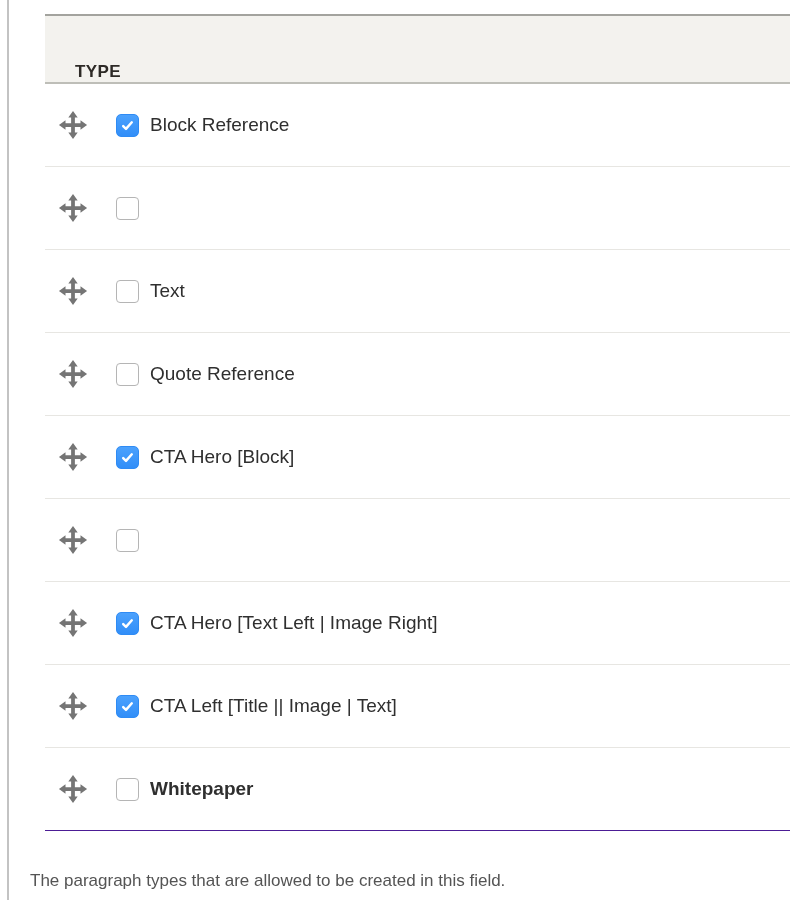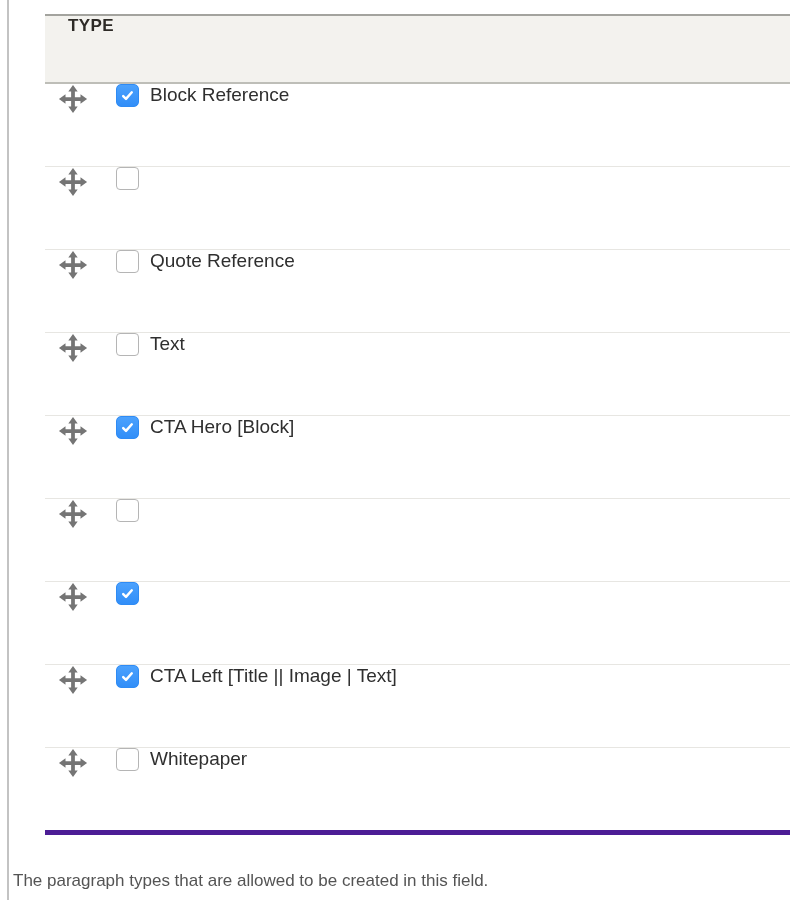--- a/index.html
+++ b/index.html
@@ -16,35 +16,35 @@
     background: #c3c3c3;
   }
   .field-table {
     position: absolute; left: 45px; top: 14px; right: 0;
   }
   .table-header {
     background: #f3f2ee;
     border-top: 2px solid #a3a39e;
     border-bottom: 2px solid #bebeb8;
     height: 66px;
-    display: flex; align-items: flex-start;
-    padding-left: 23px;
+    display: flex; align-items: flex-end;
+    padding-left: 30px;
   }
   .header-label {
     font-size: 17px; font-weight: bold;
     color: #2d2a26; letter-spacing: 0.4px;
   }
   .row {
     height: 82px;
-    display: flex; align-items: flex-start;
+    display: flex; align-items: center;
     border-bottom: 1px solid #e7e6e2;
     padding-left: 13px;
     background: #ffffff;
   }
-  .rows .row:last-child { border-bottom: 5px solid #4c1d95; }
+  .rows .row:last-child { border-bottom: 1px solid #4c1d95; font-weight: bold; }
   .drag {
     width: 30px; height: 30px;
     display: inline-flex; align-items: center; justify-content: center;
     cursor: move; flex: 0 0 auto;
   }
   .drag svg { width: 30px; height: 30px; display: block; }
   .checkbox {
     box-sizing: border-box;
     width: 23px; height: 23px;
     margin-left: 28px; margin-right: 11px;
@@ -61,21 +61,21 @@
     background: #ffffff;
     border: 1.5px solid #b5b5b5;
     border-radius: 4px;
   }
   .checkbox .check { width: 15px; height: 15px; display: block; }
   .row-label {
     font-size: 19px; color: #2f2f2f;
     white-space: nowrap;
   }
   .description {
-    position: absolute; left: 13px; top: 851px;
+    position: absolute; left: 30px; top: 851px;
     font-size: 17px; line-height: 26px;
     color: #545454;
   }
 </style>
 </head>
 <body>
 
 <div class="page-left-border"></div>
 
 <div class="field-table">
@@ -110,41 +110,41 @@
 
   <div class="row">
     <span class="drag">
       <svg class="move-icon" viewBox="0 0 32 32" aria-hidden="true">
         <path fill="#757575" d="M16 1 L21 8 H18 V14 H24 V11 L31 16 L24 21 V18 H18 V24 H21 L16 31 L11 24 H14 V18 H8 V21 L1 16 L8 11 V14 H14 V8 H11 Z"></path>
       </svg>
     </span>
     <span class="checkbox unchecked" role="checkbox" aria-checked="false">
       
     </span>
+    <span class="row-label">Text</span>
+  </div>
+
+  <div class="row">
+    <span class="drag">
+      <svg class="move-icon" viewBox="0 0 32 32" aria-hidden="true">
+        <path fill="#757575" d="M16 1 L21 8 H18 V14 H24 V11 L31 16 L24 21 V18 H18 V24 H21 L16 31 L11 24 H14 V18 H8 V21 L1 16 L8 11 V14 H14 V8 H11 Z"></path>
+      </svg>
+    </span>
+    <span class="checkbox unchecked" role="checkbox" aria-checked="false">
+      
+    </span>
     <span class="row-label">Quote Reference</span>
   </div>
 
   <div class="row">
     <span class="drag">
       <svg class="move-icon" viewBox="0 0 32 32" aria-hidden="true">
         <path fill="#757575" d="M16 1 L21 8 H18 V14 H24 V11 L31 16 L24 21 V18 H18 V24 H21 L16 31 L11 24 H14 V18 H8 V21 L1 16 L8 11 V14 H14 V8 H11 Z"></path>
       </svg>
     </span>
-    <span class="checkbox unchecked" role="checkbox" aria-checked="false">
-      
-    </span>
-    <span class="row-label">Text</span>
-  </div>
-
-  <div class="row">
-    <span class="drag">
-      <svg class="move-icon" viewBox="0 0 32 32" aria-hidden="true">
-        <path fill="#757575" d="M16 1 L21 8 H18 V14 H24 V11 L31 16 L24 21 V18 H18 V24 H21 L16 31 L11 24 H14 V18 H8 V21 L1 16 L8 11 V14 H14 V8 H11 Z"></path>
-      </svg>
-    </span>
     <span class="checkbox checked" role="checkbox" aria-checked="true">
       <svg class="check" viewBox="0 0 16 16" aria-hidden="true">
         <path d="M3.4 8.6 L6.4 11.6 L12.6 4.6" stroke="#ffffff" stroke-width="2.6" fill="none" stroke-linecap="round" stroke-linejoin="round"></path>
       </svg>
     </span>
     <span class="row-label">CTA Hero [Block]</span>
   </div>
 
   <div class="row">
     <span class="drag">
@@ -161,20 +161,21 @@
     <span class="drag">
       <svg class="move-icon" viewBox="0 0 32 32" aria-hidden="true">
         <path fill="#757575" d="M16 1 L21 8 H18 V14 H24 V11 L31 16 L24 21 V18 H18 V24 H21 L16 31 L11 24 H14 V18 H8 V21 L1 16 L8 11 V14 H14 V8 H11 Z"></path>
       </svg>
     </span>
     <span class="checkbox checked" role="checkbox" aria-checked="true">
       <svg class="check" viewBox="0 0 16 16" aria-hidden="true">
         <path d="M3.4 8.6 L6.4 11.6 L12.6 4.6" stroke="#ffffff" stroke-width="2.6" fill="none" stroke-linecap="round" stroke-linejoin="round"></path>
       </svg>
     </span>
+    <span class="row-label">CTA Hero [Text Left | Image Right]</span>
   </div>
 
   <div class="row">
     <span class="drag">
       <svg class="move-icon" viewBox="0 0 32 32" aria-hidden="true">
         <path fill="#757575" d="M16 1 L21 8 H18 V14 H24 V11 L31 16 L24 21 V18 H18 V24 H21 L16 31 L11 24 H14 V18 H8 V21 L1 16 L8 11 V14 H14 V8 H11 Z"></path>
       </svg>
     </span>
     <span class="checkbox checked" role="checkbox" aria-checked="true">
       <svg class="check" viewBox="0 0 16 16" aria-hidden="true">

